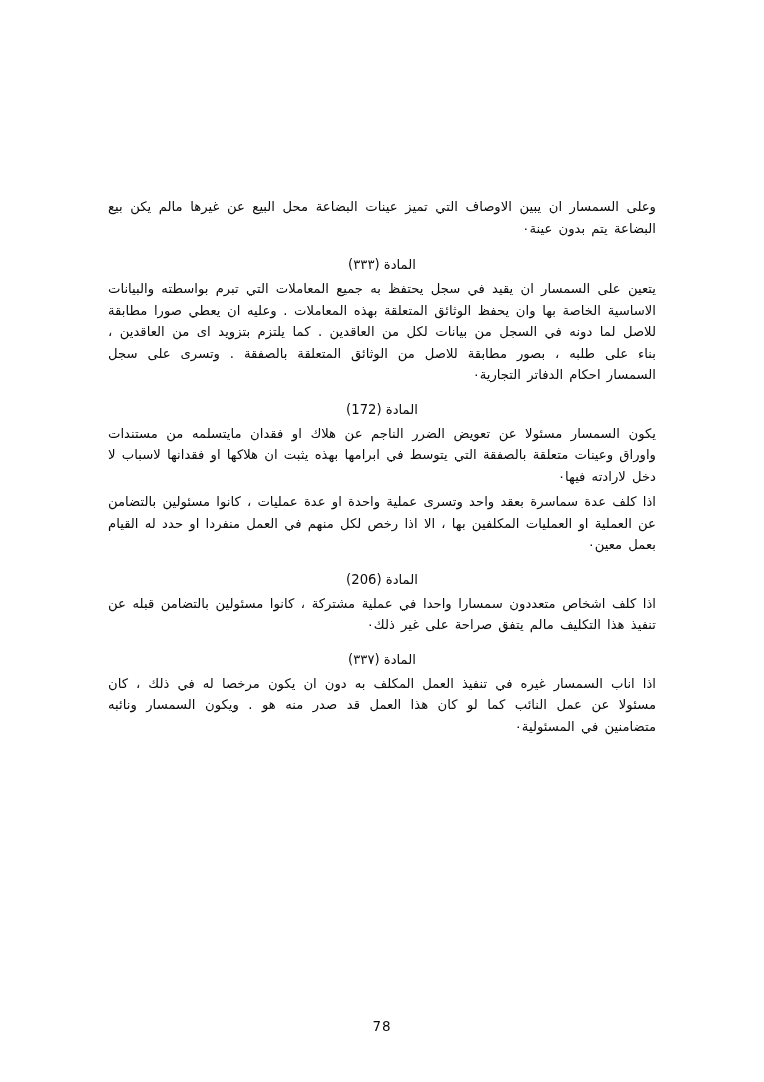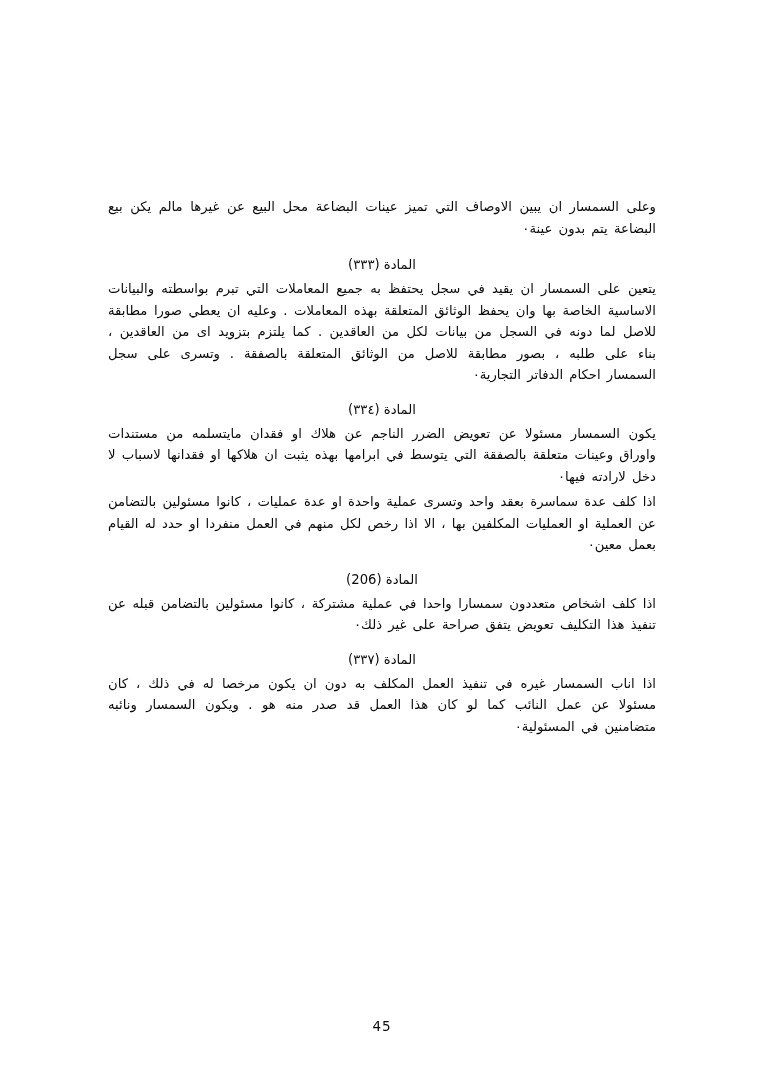--- a/index.html
+++ b/index.html
@@ -70,35 +70,35 @@
     <div class="block">
       <p class="para last-right">وعلى السمسار ان يبين الاوصاف التي تميز عينات البضاعة محل البيع عن غيرها مالم يكن بيع البضاعة يتم بدون عينة٠</p>
     </div>
 
     <div class="block gap-top">
       <div class="article-head">المادة (٣٣٣)</div>
       <p class="para last-right">يتعين على السمسار ان يقيد في سجل يحتفظ به جميع المعاملات التي تبرم بواسطته والبيانات الاساسية الخاصة بها وان يحفظ الوثائق المتعلقة بهذه المعاملات . وعليه ان يعطي صورا مطابقة للاصل لما دونه في السجل من بيانات لكل من العاقدين . كما يلتزم بتزويد اى من العاقدين ، بناء على طلبه ، بصور مطابقة للاصل من الوثائق المتعلقة بالصفقة . وتسرى على سجل السمسار احكام الدفاتر التجارية٠</p>
     </div>
 
     <div class="block">
-      <div class="article-head">المادة (٣٣٤)</div>
+      <div class="article-head">المادة (172)</div>
       <p class="para last-right">يكون السمسار مسئولا عن تعويض الضرر الناجم عن هلاك او فقدان مايتسلمه من مستندات واوراق وعينات متعلقة بالصفقة التي يتوسط في ابرامها بهذه يثبت ان هلاكها او فقدانها لاسباب لا دخل لارادته فيها٠</p>
     </div>
 
     <div class="block">
       <p class="para last-right">اذا كلف عدة سماسرة بعقد واحد وتسرى عملية واحدة او عدة عمليات ، كانوا مسئولين بالتضامن عن العملية او العمليات المكلفين بها ، الا اذا رخص لكل منهم في العمل منفردا او حدد له القيام بعمل معين٠</p>
     </div>
 
     <div class="block">
       <div class="article-head">المادة (206)</div>
-      <p class="para last-right">اذا كلف اشخاص متعددون سمسارا واحدا في عملية مشتركة ، كانوا مسئولين بالتضامن قبله عن تنفيذ هذا التكليف تعويض يتفق صراحة على غير ذلك٠</p>
+      <p class="para last-right">اذا كلف اشخاص متعددون سمسارا واحدا في عملية مشتركة ، كانوا مسئولين بالتضامن قبله عن تنفيذ هذا التكليف مالم يتفق صراحة على غير ذلك٠</p>
     </div>
 
     <div class="block">
       <div class="article-head">المادة (٣٣٧)</div>
       <p class="para last-right">اذا اناب السمسار غيره في تنفيذ العمل المكلف به دون ان يكون مرخصا له في ذلك ، كان مسئولا عن عمل النائب كما لو كان هذا العمل قد صدر منه هو . ويكون السمسار ونائبه متضامنين في المسئولية٠</p>
     </div>
 
   </div>
 
-  <div class="page-number">45</div>
+  <div class="page-number">78</div>
 
 </div>
 
 </body></html>

